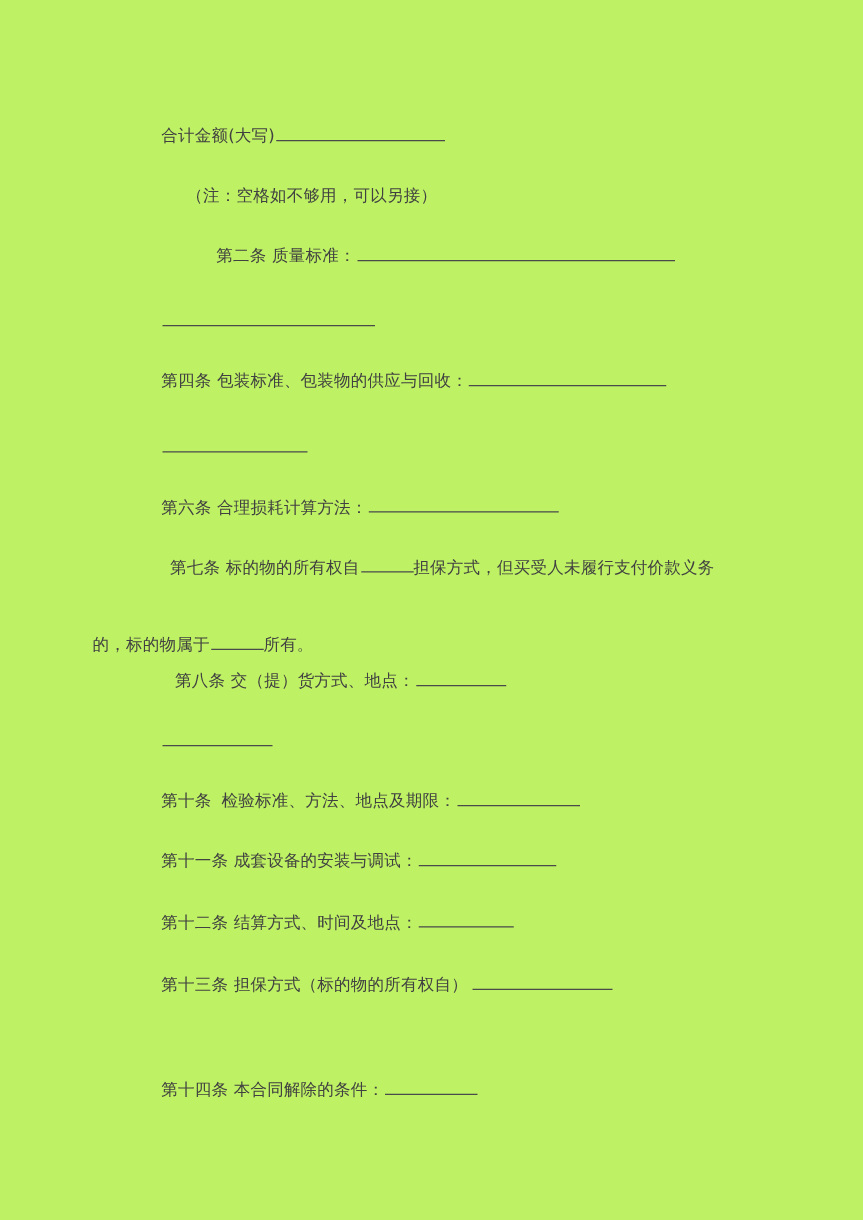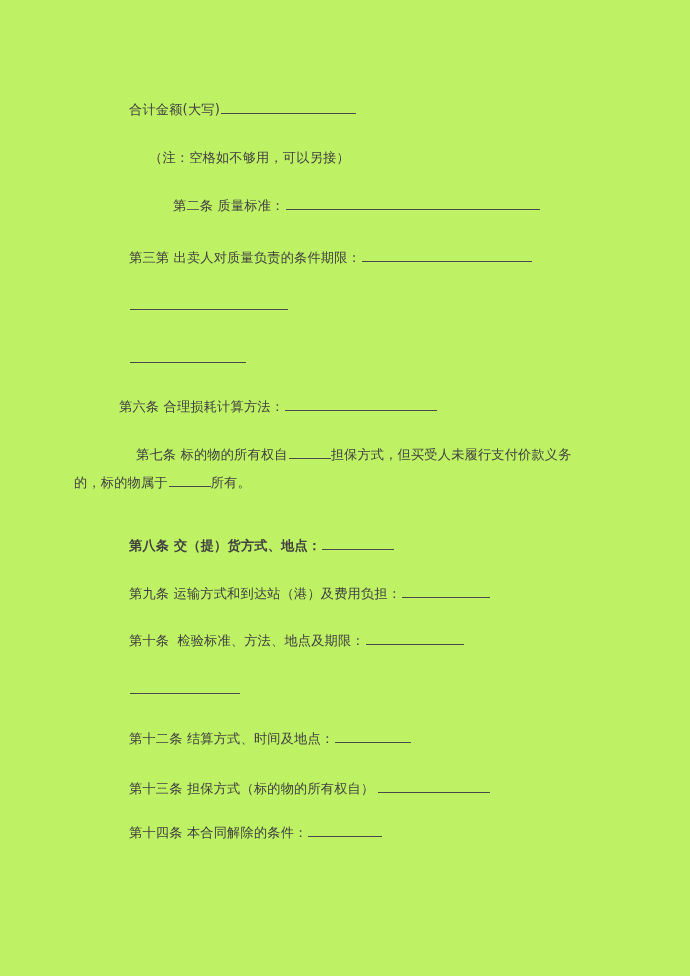--- a/index.html
+++ b/index.html
@@ -66,65 +66,65 @@
 
     <div class="para" style="left:149px; top:149px;">
       <span class="txt">（注：空格如不够用，可以另接）</span>
     </div>
 
     <div class="para" style="left:129px; top:197px;margin-left:44px;">
       <span class="txt">第二条 质量标准：</span><span class="rule" style="width:254px;"></span>
     </div>
 
     <div class="para" style="left:129px; top:249px;">
-      <span class="txt">第三第 出卖人对质量负责的条件期限：</span><span class="rule" style="width:170px;"></span>
+      <span class="rule" style="width:170px;"></span>
     </div>
 
     <div class="para" style="left:129px; top:297px;">
-      <span class="rule" style="width:158px;"></span>
+      <span class="txt">第四条 包装标准、包装物的供应与回收：</span><span class="rule" style="width:158px;"></span>
     </div>
 
     <div class="para" style="left:129px; top:350px;">
       <span class="rule" style="width:116px;"></span>
     </div>
 
-    <div class="para" style="left:119px; top:398px;text-align:right;">
+    <div class="para" style="left:129px; top:398px;text-align:right;">
       <span class="txt">第六条 合理损耗计算方法：</span><span class="rule" style="width:152px;"></span>
     </div>
 
     <div class="para" style="left:136px; top:446px;">
       <span class="txt">第七条 标的物的所有权自</span><span class="rule short" style="width:42px;"></span><span class="txt">担保方式，但买受人未履行支付价款义务</span>
     </div>
 
-    <div class="para" style="left:74px; top:474px;">
+    <div class="para" style="left:74px; top:508px;">
       <span class="txt">的，标的物属于</span><span class="rule short" style="width:42px;"></span><span class="txt">所有。</span>
     </div>
 
-    <div class="para" style="left:129px; top:537px;font-weight:bold;">
+    <div class="para" style="left:140px; top:537px;">
       <span class="txt">第八条 交（提）货方式、地点：</span><span class="rule" style="width:72px;"></span>
     </div>
 
     <div class="para" style="left:129px; top:585px;">
-      <span class="txt">第九条 运输方式和到达站（港）及费用负担：</span><span class="rule" style="width:88px;"></span>
+      <span class="rule" style="width:88px;"></span>
     </div>
 
     <div class="para" style="left:129px; top:633px;font-family:Liberation Mono, monospace;">
       <span class="txt">第十条 检验标准、方法、地点及期限：</span><span class="rule" style="width:98px;"></span>
     </div>
 
     <div class="para" style="left:129px; top:681px;">
-      <span class="rule" style="width:110px;"></span>
+      <span class="txt">第十一条 成套设备的安装与调试：</span><span class="rule" style="width:110px;"></span>
     </div>
 
     <div class="para" style="left:129px; top:730px;">
       <span class="txt">第十二条 结算方式、时间及地点：</span><span class="rule" style="width:76px;"></span>
     </div>
 
     <div class="para" style="left:129px; top:780px;">
       <span class="txt">第十三条 担保方式（标的物的所有权自）</span><span class="rule" style="width:112px; margin-left:4px;"></span>
     </div>
 
-    <div class="para" style="left:129px; top:824px;">
+    <div class="para" style="left:129px; top:864px;">
       <span class="txt">第十四条 本合同解除的条件：</span><span class="rule" style="width:74px;"></span>
     </div>
 
   </div>
 </div>
 
 </body></html>

